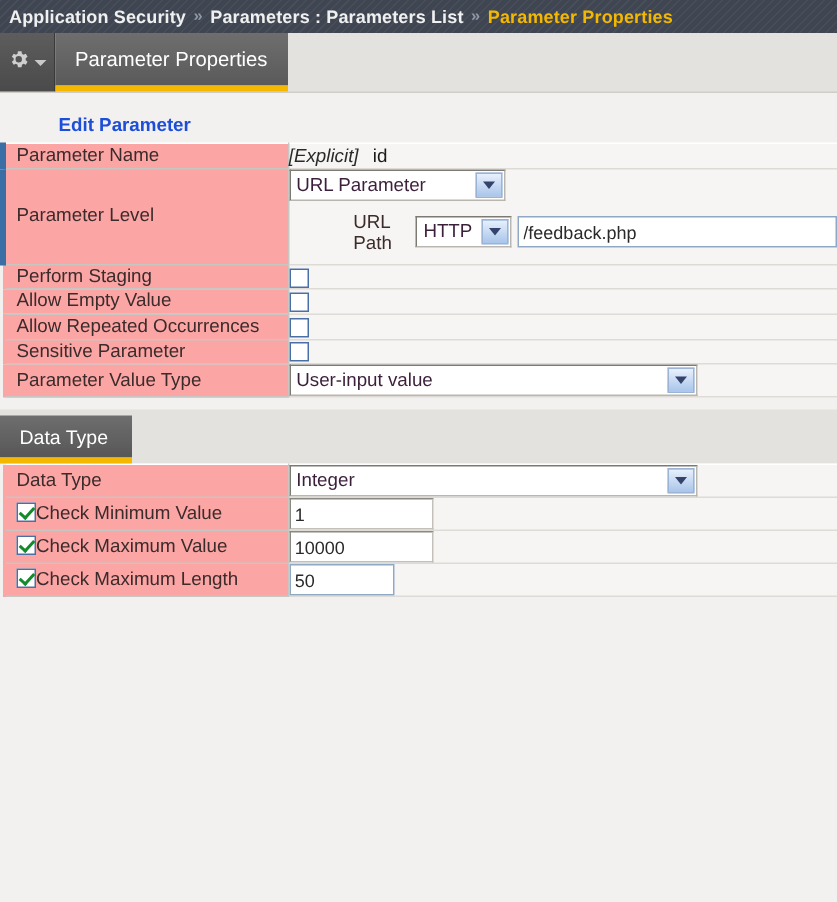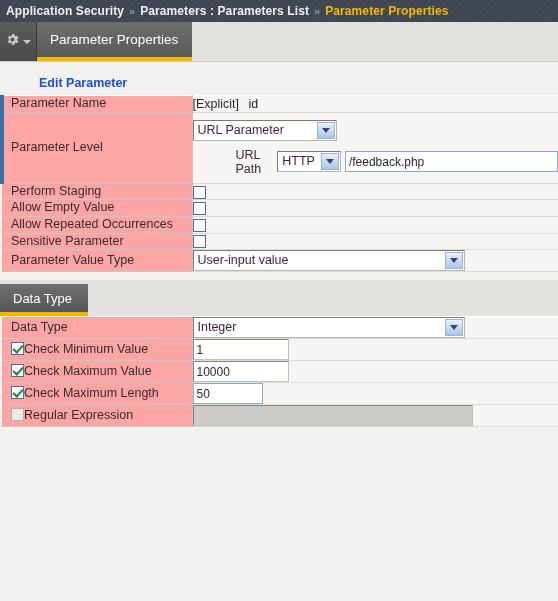--- a/index.html
+++ b/index.html
@@ -108,23 +108,23 @@
   .lbl-cell.required { border-left: 4px solid #3b6ea5; padding-left: 7px; }
   .lbl-cell.plain    { border-left: 4px solid transparent; padding-left: 7px; }
   .val-cell {
     background: #f6f5f3;
     border-top: 1px solid #ffffff;
     border-bottom: 1px solid #dedbd7;
     padding: 5px 0 5px 8px;
     font-size: 12.5px;
     color: #2a2a2a;
   }
-  .val-cell.tall { padding-top: 7px; padding-bottom: 7px; }
-
-  .explicit-tag { color: #2a2a2a; }
+  .val-cell.tall { padding-bottom: 7px; }
+
+  .explicit-tag { font-style: italic; color: #2a2a2a; }
   .explicit-val { margin-left: 6px; color: #1a1a1a; }
 
   
   .select {
     display: inline-flex;
     align-items: center;
     background: #ffffff;
     border: 1px solid #7d7a73;
     border-right-color: #b9b6b0;
     border-bottom-color: #b9b6b0;
@@ -389,25 +389,14 @@
         <div class="cb-label-row">
           <span class="cb checked"></span>
           <span class="cb-text">Check Maximum Length</span>
         </div>
       </td>
       <td class="val-cell">
         <input class="txt w-len" type="text" value="50" style="">
       </td>
     </tr>
 
-    <tr>
-      <td class="lbl-cell plain">
-        <div class="cb-label-row">
-          <span class="cb muted"></span>
-          <span class="cb-text">Regular Expression</span>
-        </div>
-      </td>
-      <td class="val-cell">
-        <input class="txt disabled" type="text" disabled="" value="" style="">
-      </td>
-    </tr>
   </tbody>
 </table>
 
 </body></html>

